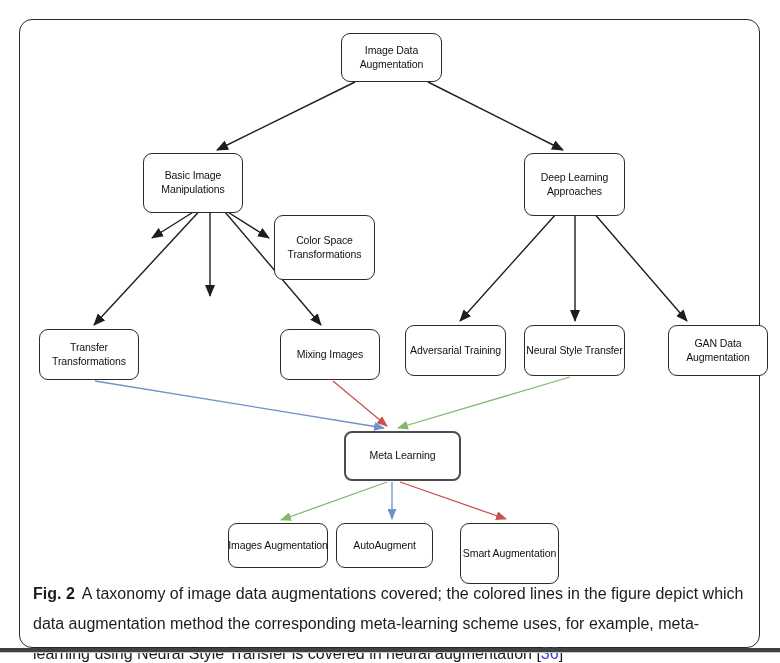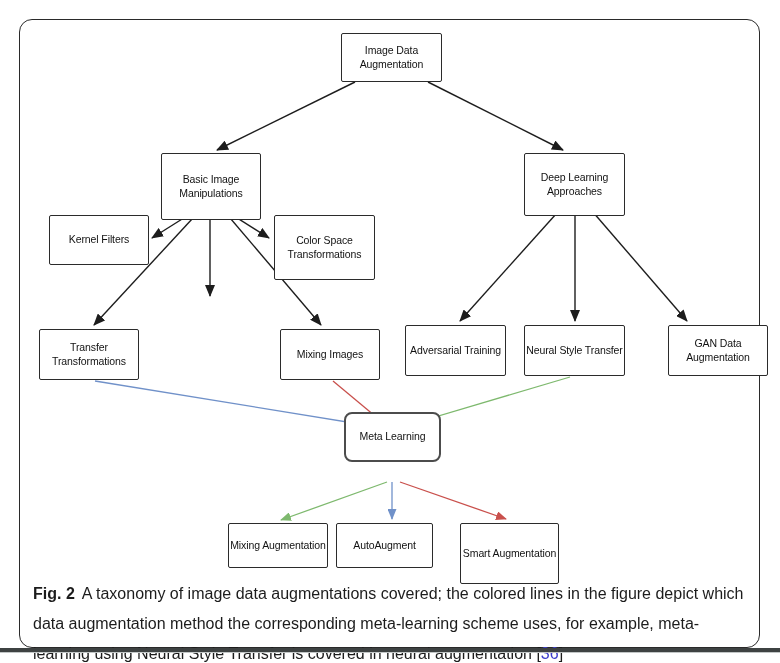--- a/index.html
+++ b/index.html
@@ -6,21 +6,21 @@
   .page{position:relative;width:780px;height:663px;background:#ffffff;
         font-family:"Liberation Sans",sans-serif;overflow:hidden;}
   .frame{position:absolute;left:19px;top:19px;width:741px;height:629px;
          border:1.5px solid #2a2a2a;border-radius:13px;box-sizing:border-box;z-index:0;}
   .bottom-bar{position:absolute;left:0;top:648px;width:780px;height:3.5px;
          background:#3e4242;border-bottom:1px solid #c2c6c6;z-index:3;}
   svg.edges{position:absolute;left:0;top:0;z-index:1;}
   .edge{fill:none;stroke-width:1.4px;}
   .edge.colored{stroke-width:1.3px;}
   .node{position:absolute;display:flex;align-items:center;justify-content:center;
-        text-align:center;background:#ffffff;border:1.4px solid #2b2b2b;border-radius:2px;
+        text-align:center;background:#ffffff;border:1.4px solid #2b2b2b;border-radius:9px;
         box-sizing:border-box;font-size:10.5px;line-height:1.3;color:#111111;
         white-space:pre;z-index:2;letter-spacing:-0.1px;}
   .node.thick{border-width:2px;border-color:#4c4c4c;border-radius:8px;}
   .caption{position:absolute;left:33px;top:579px;width:716px;font-size:16px;
         line-height:30px;color:#1c1c1c;z-index:2;}
   .caption b{margin-right:7px;}
   .cite{color:#3c3ccc;text-decoration:none;cursor:pointer;}
 </style>
 </head>
 <body>
@@ -59,36 +59,35 @@
     <line class="edge colored" x1="95" y1="381" x2="384" y2="428" marker-end="url(#ah-b)" stroke="#7091c9"></line>
     <line class="edge colored" x1="333" y1="381" x2="387" y2="426" marker-end="url(#ah-r)" stroke="#c9504c"></line>
     <line class="edge colored" x1="570" y1="377" x2="398" y2="428" marker-end="url(#ah-g)" stroke="#7eb96e"></line>
     <line class="edge colored" x1="387" y1="482" x2="281" y2="520" marker-end="url(#ah-g)" stroke="#7eb96e"></line>
     <line class="edge colored" x1="392" y1="482" x2="392" y2="519" marker-end="url(#ah-b)" stroke="#7091c9"></line>
     <line class="edge colored" x1="400" y1="482" x2="506" y2="519" marker-end="url(#ah-r)" stroke="#c9504c"></line>
   </svg>
 
   <div class="node" style="left:341px;top:33px;width:101px;height:49px">Image Data
 Augmentation</div>
-  <div class="node" style="left:161px;top:153px;width:100px;height:67px">Basic Image
+  <div class="node" style="left:143px;top:153px;width:100px;height:60px">Basic Image
 Manipulations</div>
   <div class="node" style="left:524px;top:153px;width:101px;height:63px">Deep Learning
 Approaches</div>
-  <div class="node" style="left:49px;top:215px;width:100px;height:50px">Kernel Filters</div>
   <div class="node" style="left:274px;top:215px;width:101px;height:65px">Color Space
 Transformations</div>
   <div class="node" style="left:39px;top:329px;width:100px;height:51px">Transfer
 Transformations</div>
   <div class="node" style="left:405px;top:325px;width:101px;height:51px">Adversarial Training</div>
   <div class="node" style="left:280px;top:329px;width:100px;height:51px">Mixing Images</div>
   <div class="node" style="left:524px;top:325px;width:101px;height:51px">Neural Style Transfer</div>
   <div class="node" style="left:668px;top:325px;width:100px;height:51px">GAN Data
 Augmentation</div>
-  <div class="node thick" style="left:344px;top:412px;width:97px;height:50px">Meta Learning</div>
-  <div class="node" style="left:228px;top:523px;width:100px;height:45px">Mixing Augmentation</div>
+  <div class="node thick" style="left:344px;top:431px;width:117px;height:50px">Meta Learning</div>
+  <div class="node" style="left:228px;top:523px;width:100px;height:45px">Images Augmentation</div>
   <div class="node" style="left:336px;top:523px;width:97px;height:45px">AutoAugment</div>
   <div class="node" style="left:460px;top:523px;width:99px;height:61px">Smart Augmentation</div>
 
   <div class="caption">
     <b>Fig. 2</b><span>A taxonomy of image data augmentations covered; the colored lines in the figure depict which data augmentation method the corresponding meta-learning scheme uses, for example, meta-learning using Neural Style Transfer is covered in neural augmentation</span>
     <span>[</span><a class="cite">36</a><span>]</span>
   </div>
 
   <div class="bottom-bar"></div>
 

